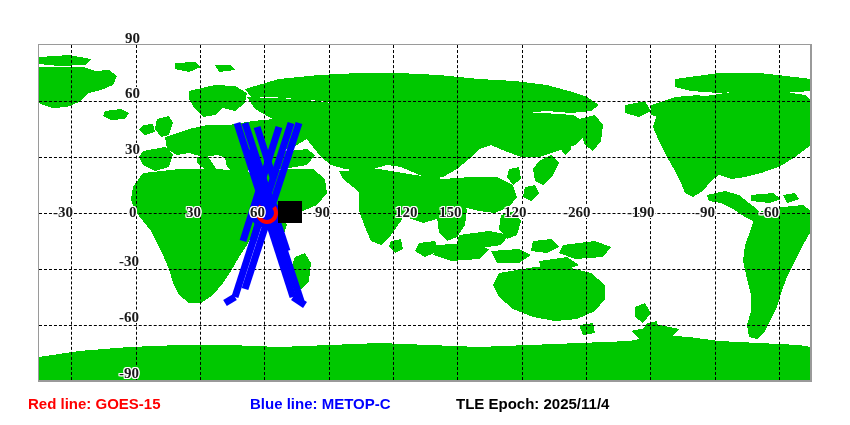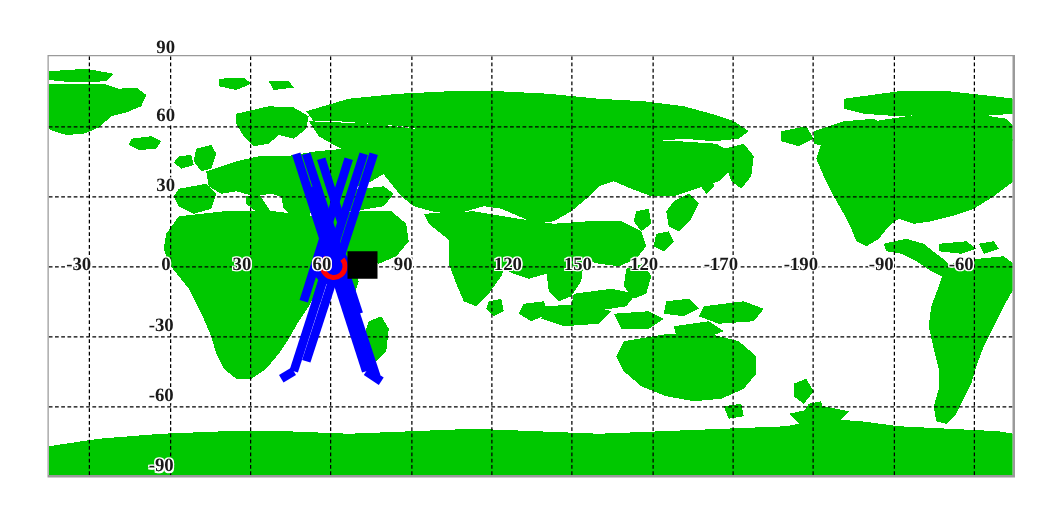--- a/index.html
+++ b/index.html
@@ -209,29 +209,34 @@
     </svg>
 
     <div class="markerbox" style="left:239px;top:156px;width:24px;height:22px;"></div>
 
     <span class="tick" style="left:14px;top:159px;">-30</span>
     <span class="tick" style="left:90px;top:159px;">0</span>
     <span class="tick" style="left:147px;top:159px;">30</span>
     <span class="tick" style="left:211px;top:159px;">60</span>
     <span class="tick" style="left:276px;top:159px;">90</span>
     <span class="tick" style="left:320px;top:159px;margin-left:36px;">120</span>
-    <span class="tick" style="left:412px;top:159px;">150</span>
+    <span class="tick" style="left:400px;top:159px;">150</span>
     <span class="tick" style="left:465px;top:159px;">120</span>
-    <span class="tick" style="left:524px;top:159px;">-170</span>
+    <span class="tick" style="left:524px;top:159px;">-260</span>
     <span class="tick" style="left:588px;top:159px;">-190</span>
     <span class="tick" style="left:656px;top:159px;">-90</span>
     <span class="tick" style="left:720px;top:159px;">-60</span>
   </div>
 
   <span class="tick" style="position:absolute;left:125px;top:30px;">90</span>
   <span class="tick" style="position:absolute;left:125px;top:85px;">60</span>
   <span class="tick" style="position:absolute;left:125px;top:141px;">30</span>
   <span class="tick" style="position:absolute;left:119px;top:253px;">-30</span>
   <span class="tick" style="position:absolute;left:119px;top:309px;">-60</span>
   <span class="tick" style="position:absolute;left:119px;top:365px;">-90</span>
 
+  <div id="legend">
+    <span class="leg" id="leg-red">Red line: GOES-15</span>
+    <span class="leg" id="leg-blue">Blue line: METOP-C</span>
+    <span class="leg" id="leg-epoch">TLE Epoch: 2025/11/4</span>
+  </div>
 
 </div>
 
 </body></html>

